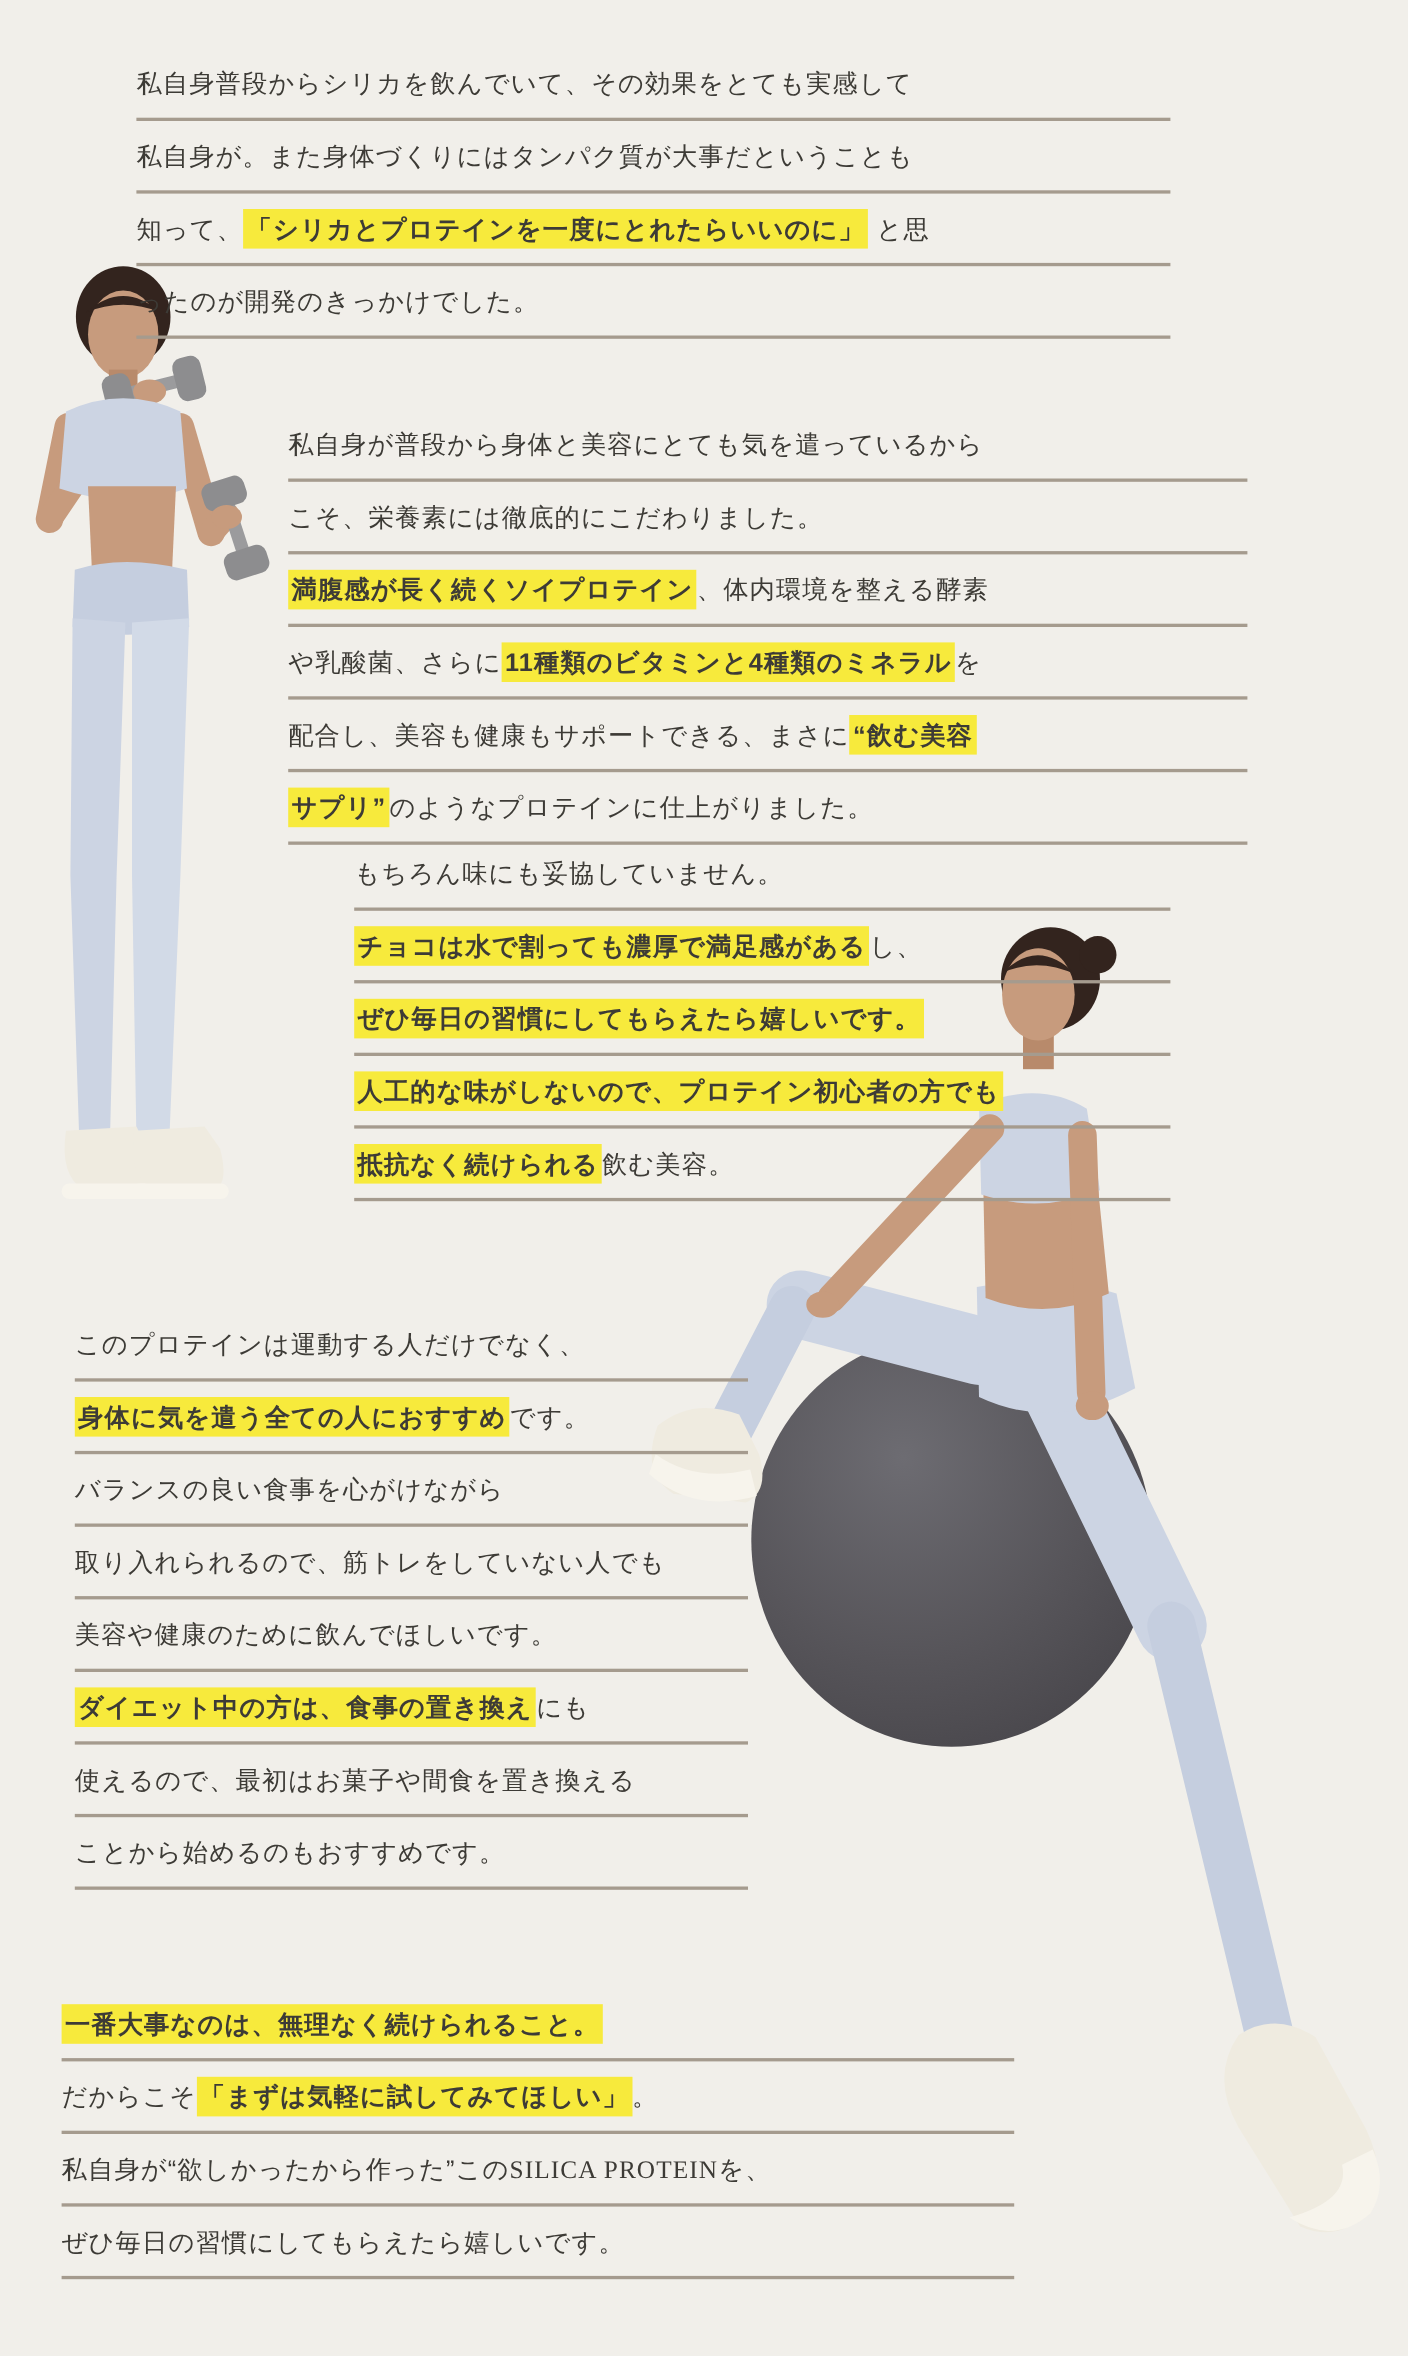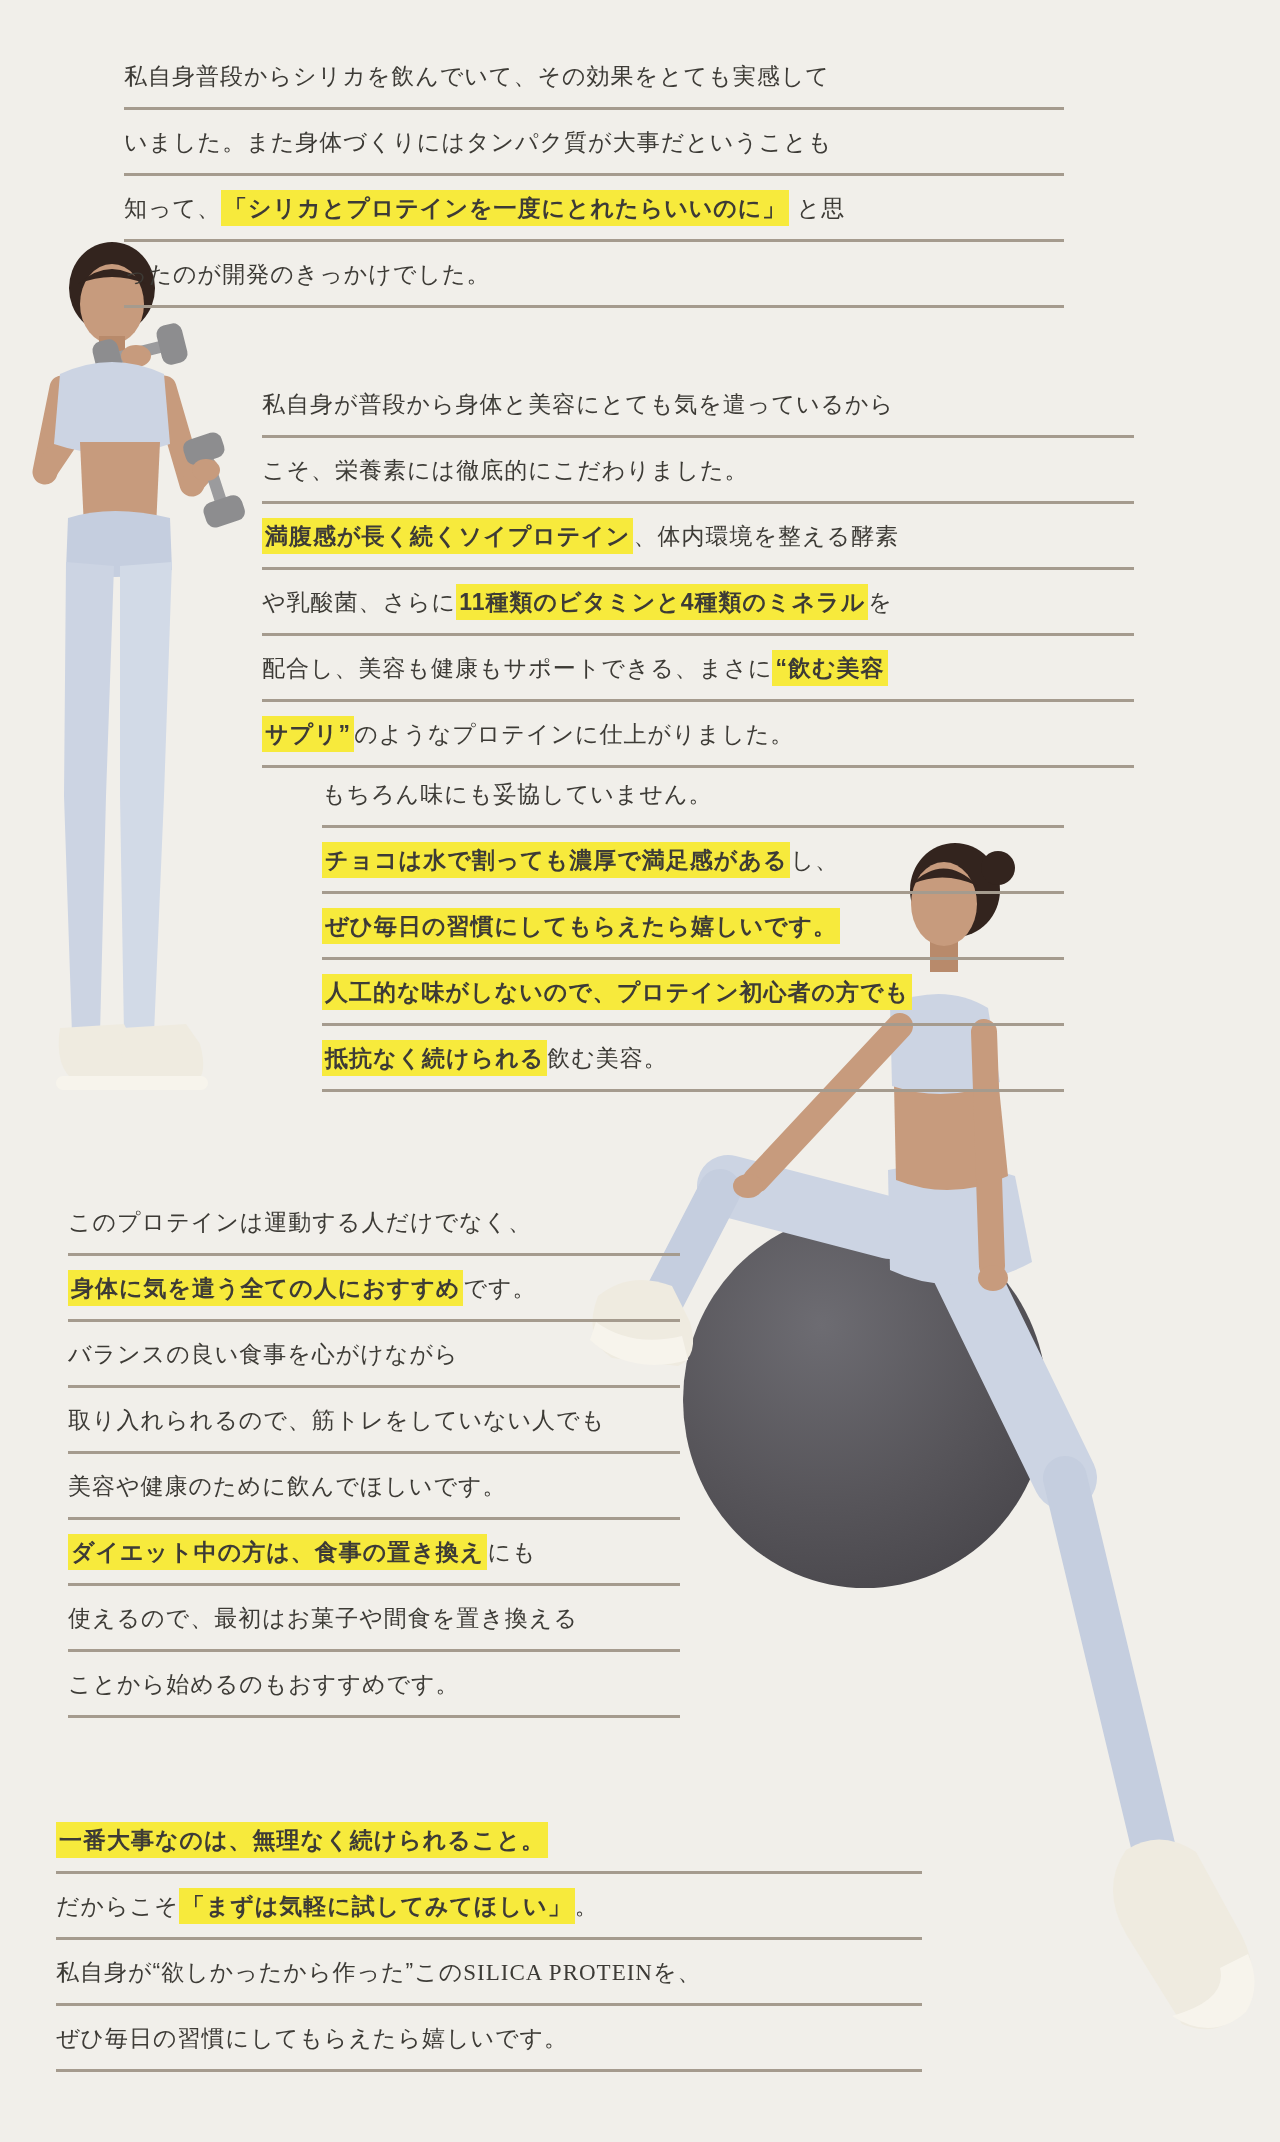--- a/index.html
+++ b/index.html
@@ -116,21 +116,21 @@
     <ellipse cx="384" cy="76" rx="33" ry="42" fill="#c79b7d"></ellipse>
     <path d="M352 56 Q384 24 418 58 Q384 42 352 56 Z" fill="#33241e"></path>
   </svg>
 </figure>
 
 <section class="para" id="p1">
     <div class="line">
       <span class="line-text"><span class="seg">私自身普段からシリカを飲んでいて、その効果をとても実感して</span></span>
     </div>
     <div class="line">
-      <span class="line-text"><span class="seg">いました。また身体づくりにはタンパク質が大事だということも</span></span>
+      <span class="line-text"><span class="seg">私自身が。また身体づくりにはタンパク質が大事だということも</span></span>
     </div>
     <div class="line">
       <span class="line-text"><span class="seg">知って、</span><span class="seg hl">「シリカとプロテインを一度にとれたらいいのに」</span><span class="seg"> と思</span></span>
     </div>
     <div class="line">
       <span class="line-text"><span class="seg">ったのが開発のきっかけでした。</span></span>
     </div>
   </section>
 <section class="para" id="p2">
     <div class="line">

